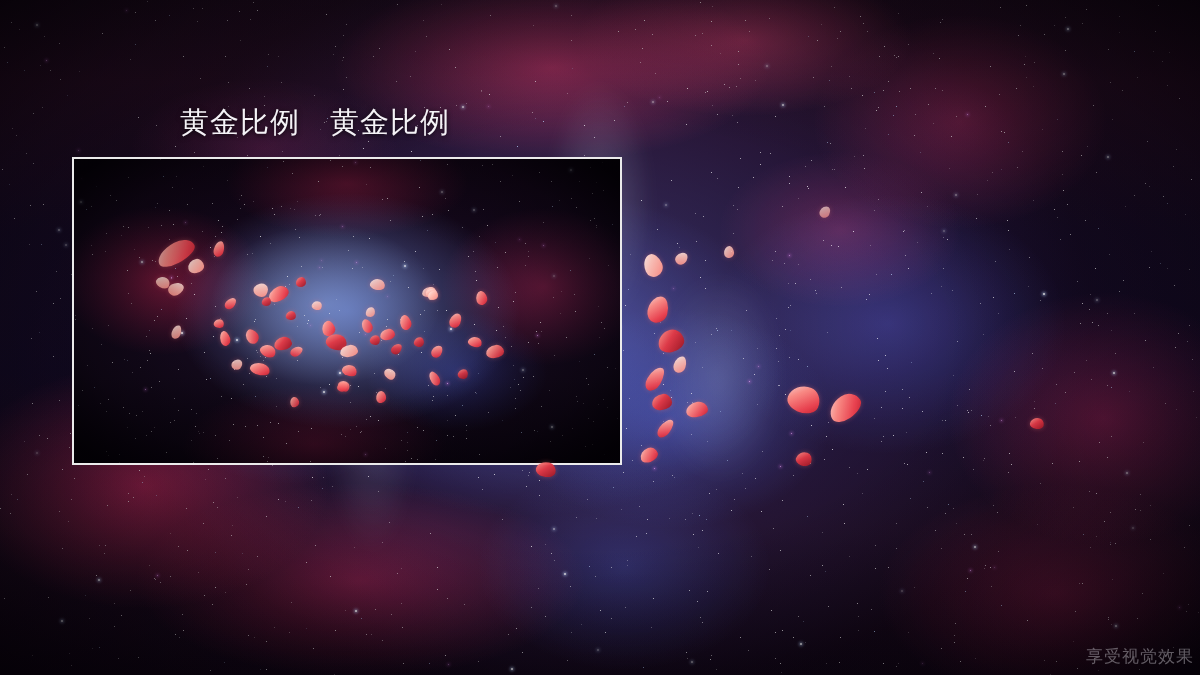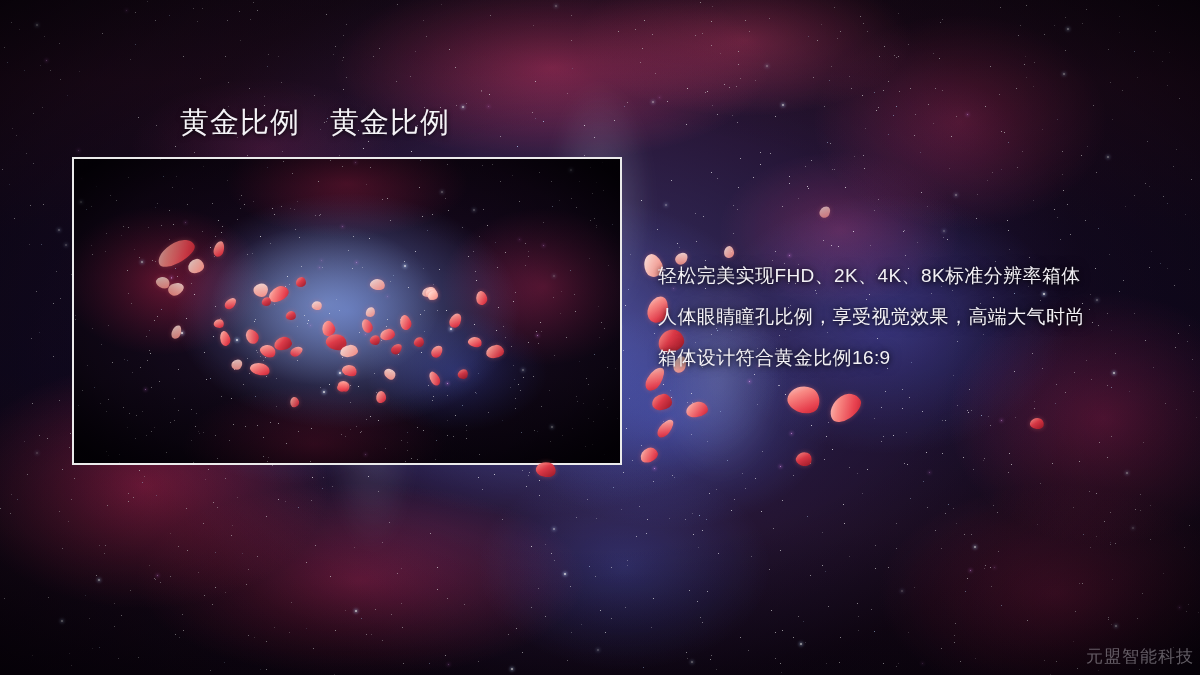--- a/index.html
+++ b/index.html
@@ -1806,21 +1806,16 @@
       <div class="petal " style="left:828px;top:396px;width:34px;height:23px;transform:rotate(-34deg);opacity:0.97"></div>
       <div class="petal deep" style="left:796px;top:452px;width:16px;height:14px;transform:rotate(18deg);opacity:0.95"></div>
       <div class="petal pale" style="left:676px;top:252px;width:11px;height:13px;transform:rotate(40deg);opacity:0.9"></div>
       <div class="petal pale" style="left:724px;top:246px;width:10px;height:12px;transform:rotate(-6deg);opacity:0.86"></div>
       <div class="petal deep" style="left:536px;top:462px;width:20px;height:15px;transform:rotate(14deg);opacity:0.96"></div>
       <div class="petal " style="left:640px;top:448px;width:18px;height:14px;transform:rotate(-20deg);opacity:0.95"></div>
       <div class="petal pale" style="left:820px;top:206px;width:10px;height:12px;transform:rotate(26deg);opacity:0.7"></div>
       <div class="petal deep" style="left:1030px;top:418px;width:14px;height:11px;transform:rotate(10deg);opacity:0.92"></div>
     </div>
 
-  <div id="body-copy">
-    <div class="line">轻松完美实现FHD、2K、4K、8K标准分辨率箱体</div>
-    <div class="line">人体眼睛瞳孔比例，享受视觉效果，高端大气时尚</div>
-    <div class="line">箱体设计符合黄金比例16:9</div>
-  </div>
-
-  <div id="watermark">元盟智能科技</div>
+
+  <div id="watermark">享受视觉效果</div>
 
 </div>
 
 </body></html>

